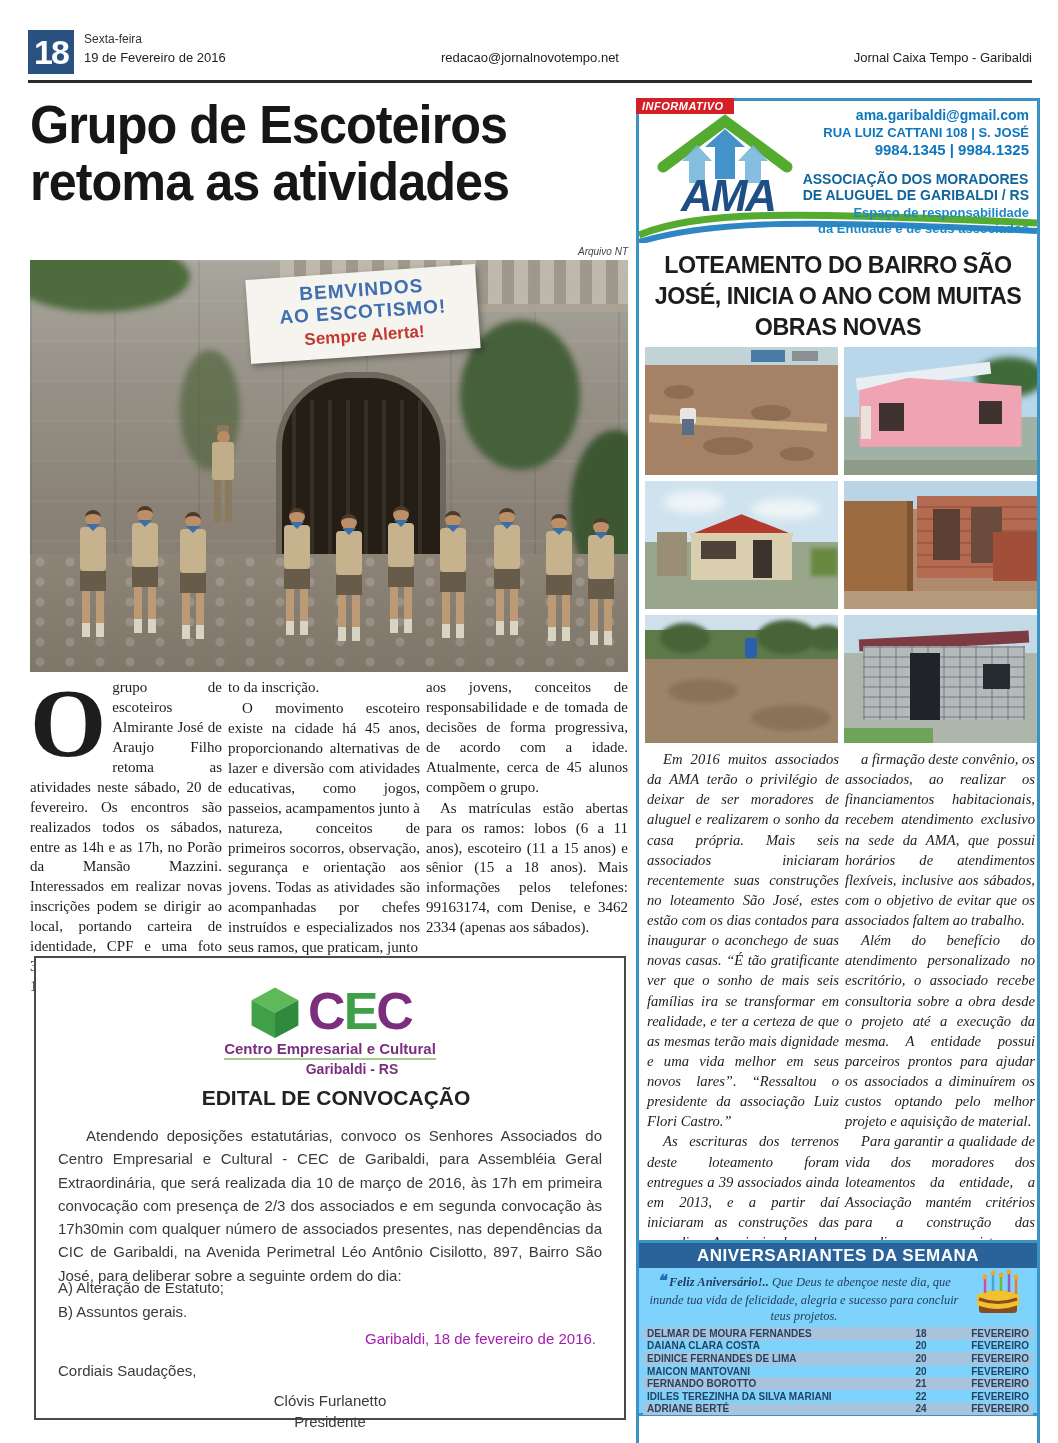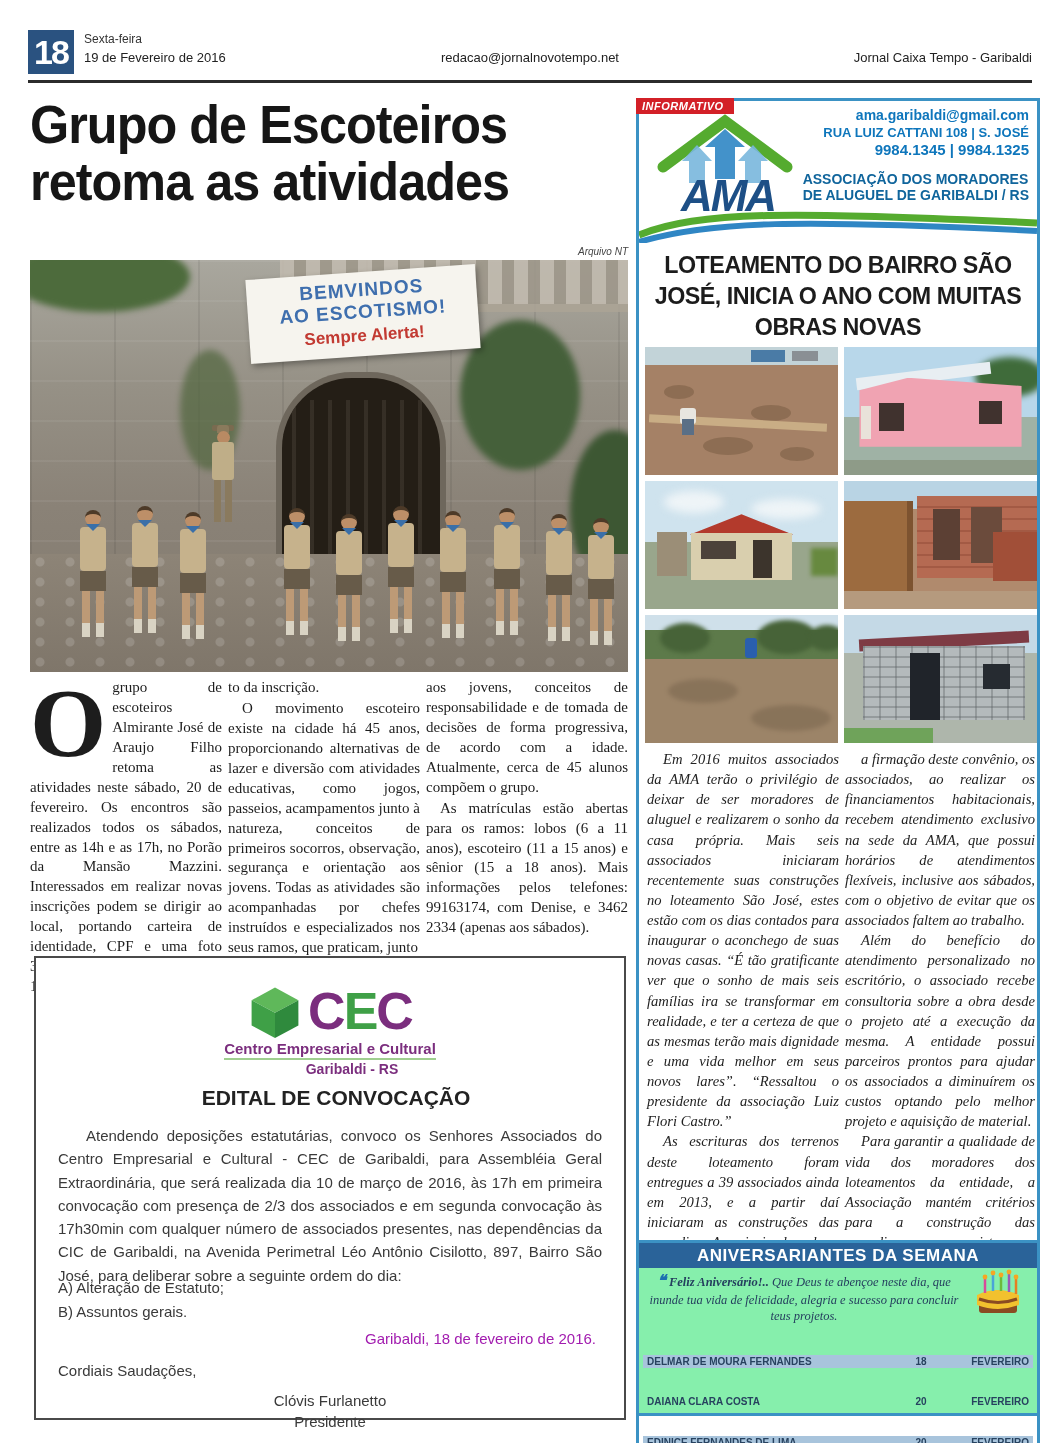--- a/index.html
+++ b/index.html
@@ -179,31 +179,31 @@
   .p6 .grass { position:absolute; left:0; bottom:0; width:46%; height:12%; background:#6fa35a; }
 
   .ama-text { position:absolute; top:648px; font-family:"Liberation Serif", serif; font-style:italic;
      font-size:14.6px; line-height:1.38; color:#222; text-align:justify; width:192px; }
   .ama-colL { left:8px; } .ama-colR { left:206px; width:190px; }
   .ama-text p { text-indent:16px; }
   .ama-text p:first-child { text-indent:16px; }
 
   
   .bday-box { position:absolute; left:636px; top:1240px; width:404px; height:176px;
-     border:3px solid #3b92c4; background:#86efac; }
+     border:3px solid #3b92c4; background:#7dd3fc; }
   .bday-bar { position:absolute; left:0; top:0; width:100%; height:25px; background:#2a6399;
      color:#fff; font-weight:bold; font-size:17px; text-align:center; line-height:25px; letter-spacing:.5px; }
   .bday-quote { position:absolute; left:10px; top:28px; width:310px; text-align:center;
      font-family:"Liberation Serif", serif; font-style:italic; font-size:12.5px; color:#243f5e; line-height:1.3; }
   .bq-mark { color:#1d6fb0; font-weight:bold; font-size:16px; }
   .bq-bold { font-weight:bold; }
   .cake { position:absolute; right:8px; top:26px; width:62px; height:52px; }
   .bday-table { position:absolute; left:4px; right:4px; top:84px; }
   .bday-row { display:flex; height:12.6px; align-items:center; font-size:10px; font-weight:bold; color:#27425f;
-     padding:0 4px;margin-top:28px; }
+     padding:0 4px; }
   .bday-row.shade { background:#a8c4dc; }
   .bd-name { flex:1; text-align:left; }
   .bd-day { width:60px; text-align:center; }
   .bd-month { width:78px; text-align:right; }
 </style>
 </head>
 <body>
 
 <div class="page">
 
@@ -408,20 +408,24 @@
     </svg>
 
     <div class="ama-contact">
       <div class="ama-mail">ama.garibaldi@gmail.com</div>
       <div class="ama-addr">RUA LUIZ CATTANI 108  |  S. JOSÉ</div>
       <div class="ama-phone">9984.1345  |  9984.1325</div>
     </div>
     <div class="ama-org">
       <div>ASSOCIAÇÃO DOS MORADORES</div>
       <div>DE ALUGUEL DE GARIBALDI / RS</div>
+    </div>
+    <div class="ama-resp">
+      <div>Espaço de responsabilidade</div>
+      <div>da Entidade e de seus associados</div>
     </div>
 
     <div class="ama-headline">
       <span>LOTEAMENTO DO BAIRRO SÃO</span><br>
       <span>JOSÉ, INICIA O ANO COM MUITAS</span><br>
       <span>OBRAS NOVAS</span>
     </div>
 
     <div class="photo-grid">
       <div class="pcell p1">

